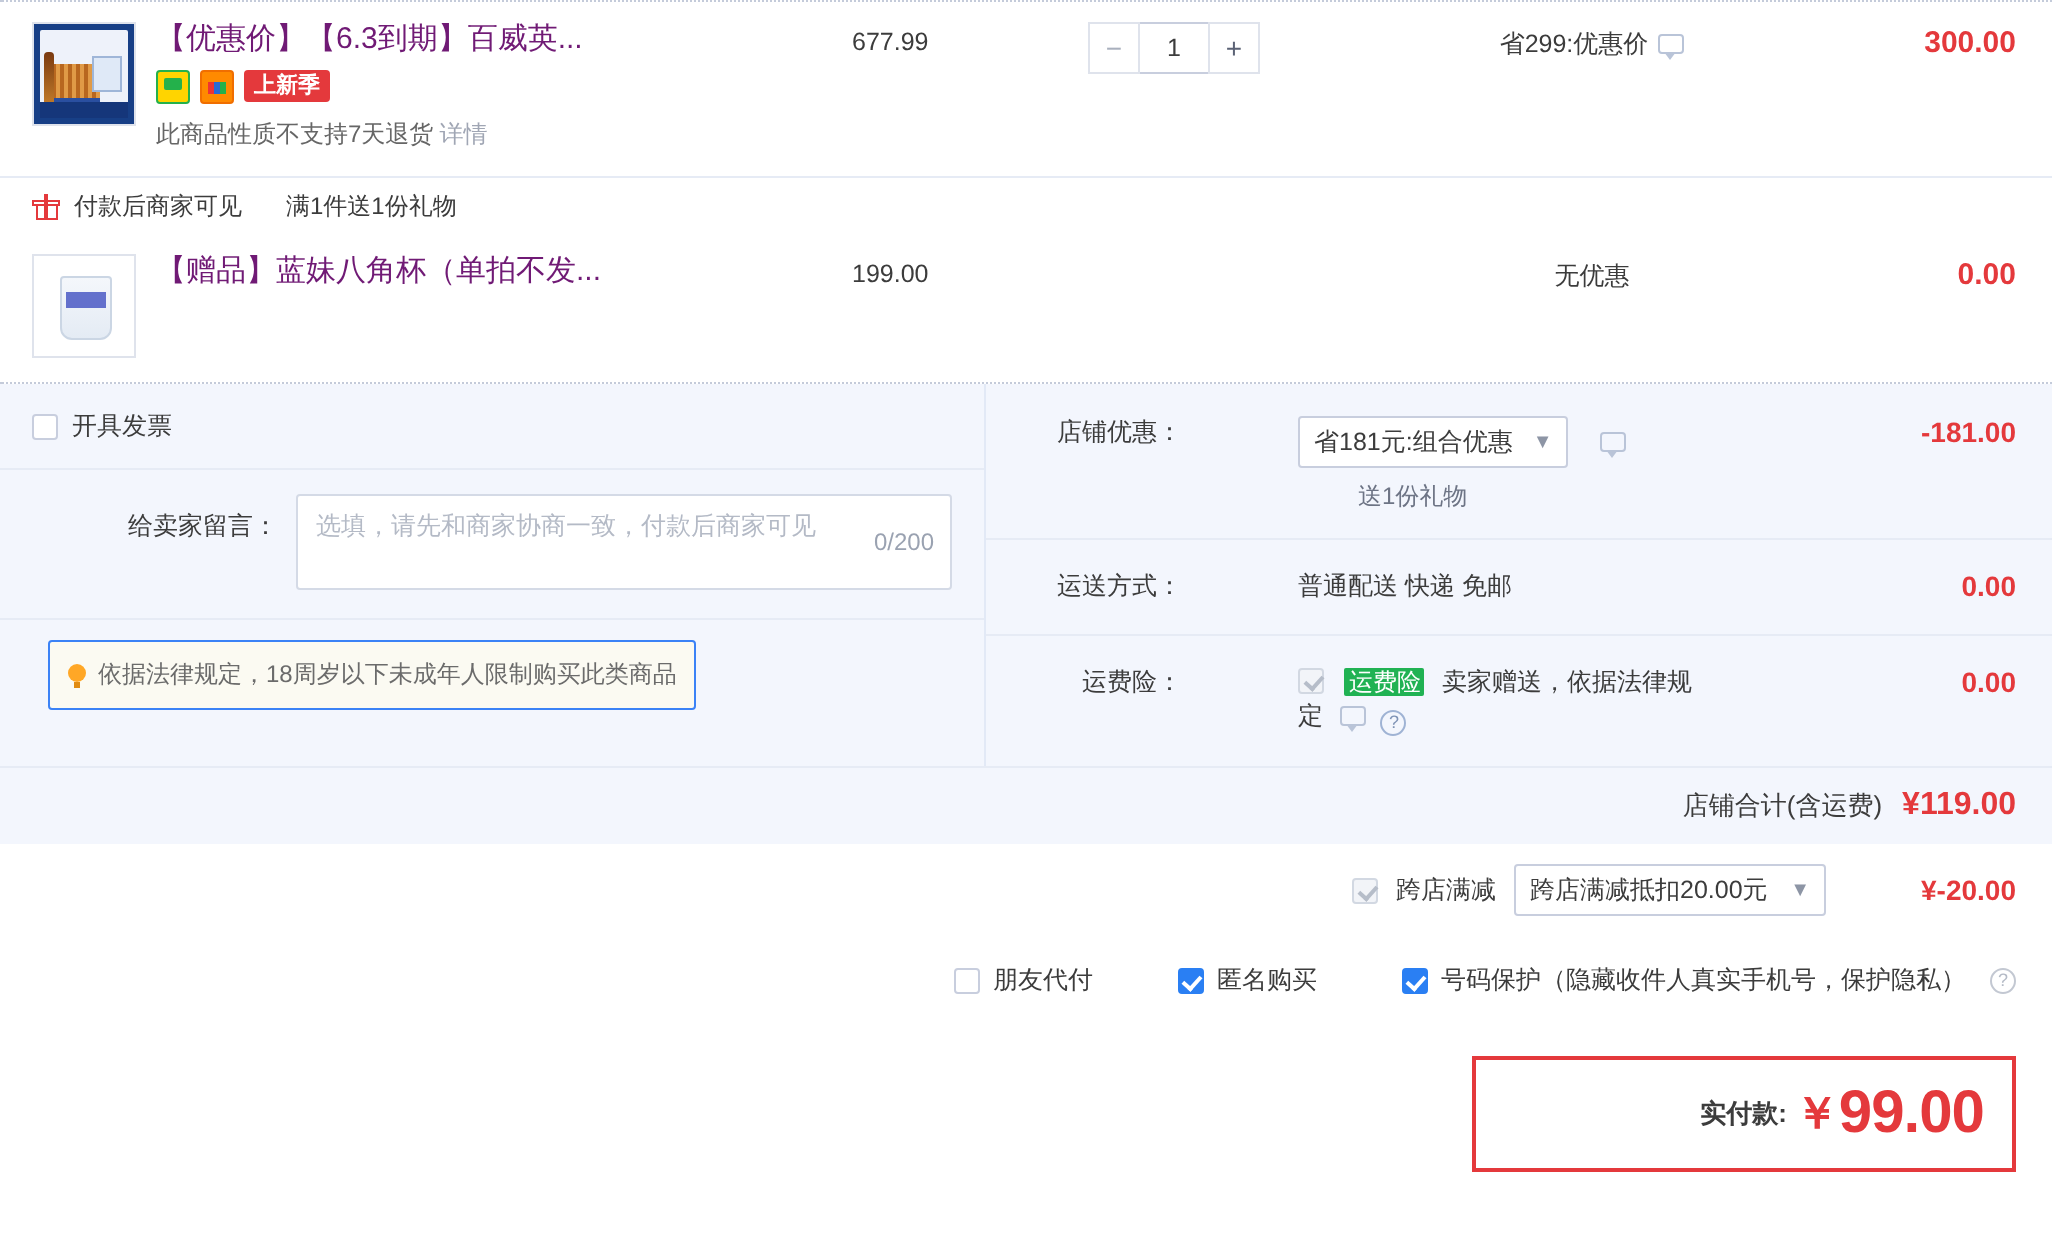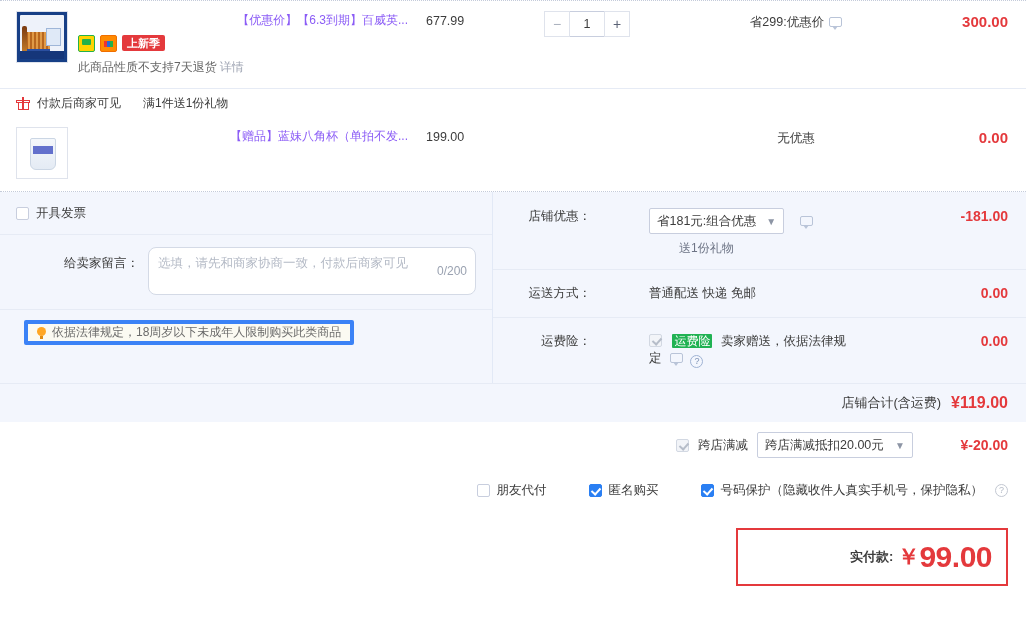--- a/index.html
+++ b/index.html
@@ -79,22 +79,22 @@
     background: linear-gradient(180deg,#f4f7fb 0%,#e4ebf4 100%);
     border:1px solid #cbd6e4; border-radius: 2px 2px 6px 6px;
   }
   .thumb.cup .label {
     position:absolute; left:16px; top:18px; width:20px; height:8px;
     background:#4a59c4; opacity:.85;
   }
 
   .info-cell { flex: 1 1 auto; padding-right: 14px; }
   .item-title {
-    font-size: 12px; color: #8b5cf6; line-height: 18px;
-    max-width: 330px; white-space: nowrap; overflow: hidden; text-overflow: ellipsis; text-align: right;
+    font-size: 15px; color: #701a75; line-height: 18px;
+    max-width: 330px; white-space: nowrap; overflow: hidden; text-overflow: ellipsis;
   }
   .badges { margin-top: 6px; display: flex; align-items: flex-start; gap: 5px; }
   .sq-icon { width: 17px; height: 17px; border-radius: 2px; position: relative; }
   .sq-icon.green { background:#ffd400; border:1px solid #24b14b; }
   .sq-icon.green::after{
     content:''; position:absolute; left:3px; top:3px; right:3px; bottom:6px;
     background:#24b14b; border-radius:1px;
   }
   .sq-icon.orange { background:#ff8a00; border:1px solid #f06e00; }
   .sq-icon.orange::after{
@@ -177,31 +177,31 @@
   .cb.disabled { background:#f2f4f8; border-color:#d2d8e2; }
   .cb.disabled::after{
     content:''; position:absolute; left:3.5px; top:1px; width:4px; height:7px;
     border:solid #b6bdc9; border-width:0 2px 2px 0; transform:rotate(42deg);
   }
   .cb-label { margin-left:7px; font-size:12.5px; color:#3c3c3c; }
 
   .msg-label { font-size:12.5px; color:#3c3c3c; padding-top:8px; width:84px; flex:none; }
   .msg-box {
     position:relative; width: 328px; height: 48px;
-    border:1px solid #d4dae6; background:#fff; border-radius:8px;
+    border:1px solid #d4dae6; background:#fff; border-radius:2px;
   }
   .msg-ph {
     position:absolute; left:9px; top:7px; font-size:12.5px; color:#b4bac6;
   }
   .msg-count {
     position:absolute; right:8px; bottom:16px; font-size:12px; color:#9aa2b1;
   }
   .notice-box {
     display:inline-flex; align-items:center; background:#fbfaf2;
-    border:4px solid #3b82f6; border-radius:2px; padding:0 9px; font-size:12px; color:#6b6b6b;
+    border:1px solid #3b82f6; border-radius:2px; padding:8px 9px; font-size:12px; color:#6b6b6b;
   }
   .bulb {
     width:9px; height:12px; margin-right:6px; position:relative; flex:none;
   }
   .bulb::before{
     content:''; position:absolute; left:0; top:0; width:9px; height:9px;
     background:#ffa726; border-radius:50%;
   }
   .bulb::after{
     content:''; position:absolute; left:3px; bottom:0; width:3px; height:3px; background:#e08b12;

